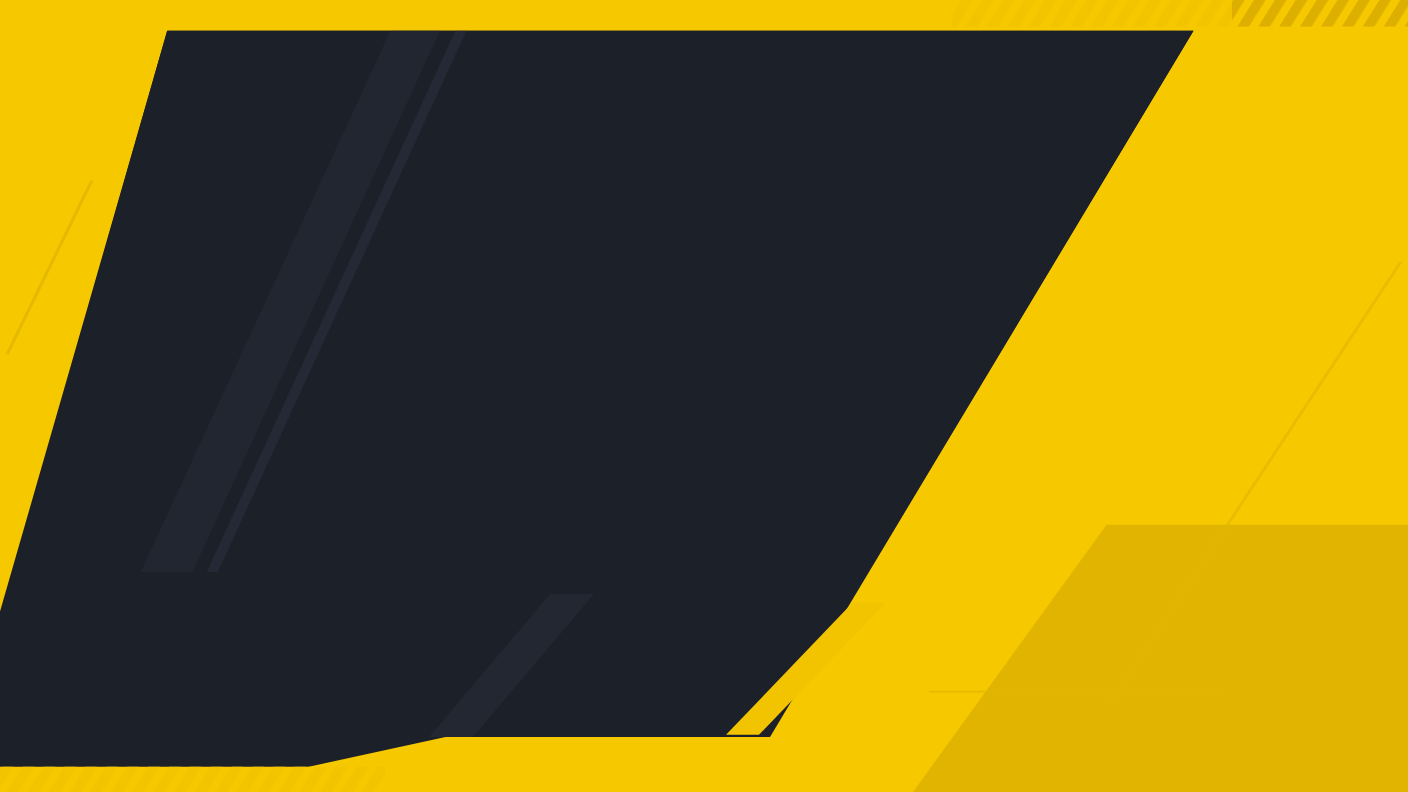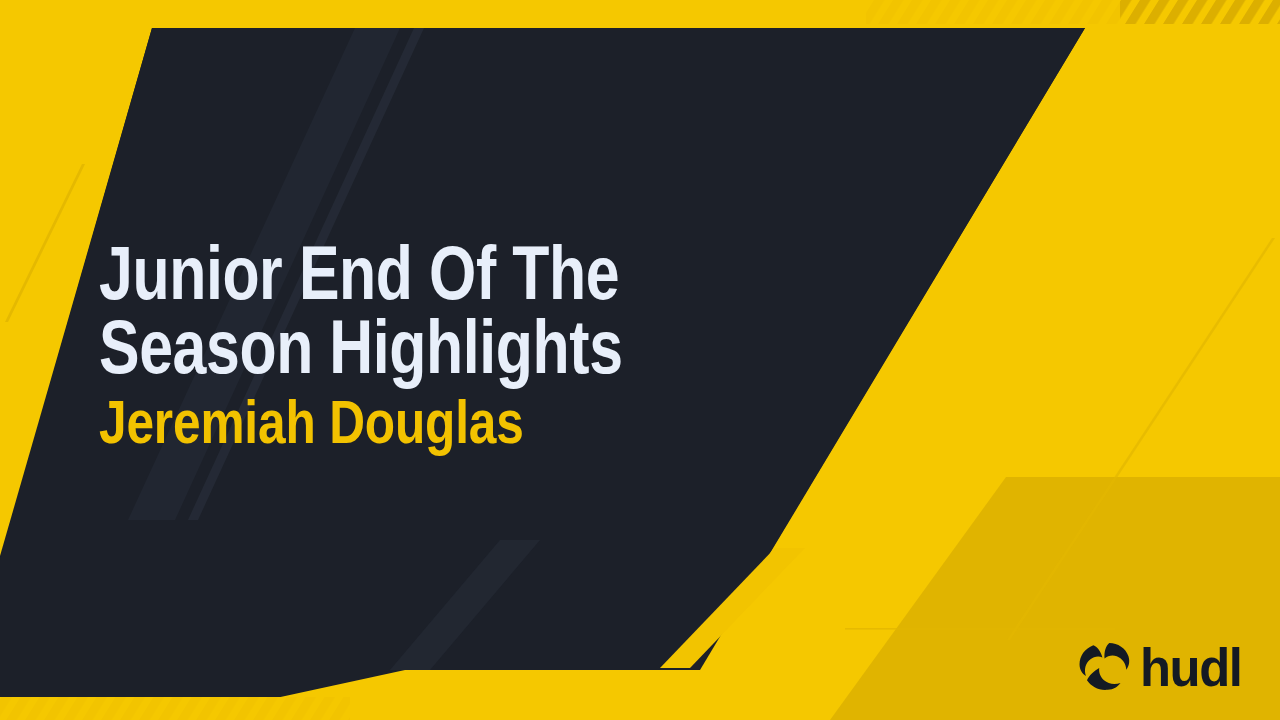--- a/index.html
+++ b/index.html
@@ -156,48 +156,15 @@
     </g>
 
     <g clip-path="url(#clip-bottom-band)">
       <rect x="-10" y="690" width="365" height="34" fill="url(#hatch-bright)"></rect>
     </g>
 
     <path d="M 1205,668 L 1280,668 L 1280,720 L 1160,720 Z" fill="#E0B400" opacity="0.0"></path>
 
   </svg>
 
-  <div id="title-block">
-    <div class="headline">Junior End Of The</div>
-    <div class="headline">Season Highlights</div>
-    <div class="subject-name">Jeremiah Douglas</div>
-  </div>
 
-  <div id="hudl-logo">
-    <svg id="hudl-mark" width="54" height="50" viewBox="0 0 100 94">
-      <g fill="#141A23">
-
-        <path d="M 30 6
-                 C 14 12, 4 26, 4 42
-                 C 4 52, 9 60, 16 64
-                 C 12 52, 15 40, 24 33
-                 C 31 27, 40 26, 47 29
-                 C 44 18, 38 9, 30 6 Z"></path>
-
-        <path d="M 60 2
-                 C 76 2, 91 12, 96 27
-                 C 99 37, 97 46, 92 52
-                 C 91 40, 84 31, 74 27
-                 C 66 24, 57 26, 51 31
-                 C 50 19, 53 8, 60 2 Z"></path>
-
-        <path d="M 18 72
-                 C 26 84, 41 92, 57 90
-                 C 68 89, 76 84, 81 77
-                 C 70 81, 58 79, 50 72
-                 C 43 66, 40 57, 41 49
-                 C 31 55, 22 63, 18 72 Z"></path>
-      </g>
-    </svg>
-    <div id="hudl-wordmark">hudl</div>
-  </div>
 
 </div>
 
 </body></html>

